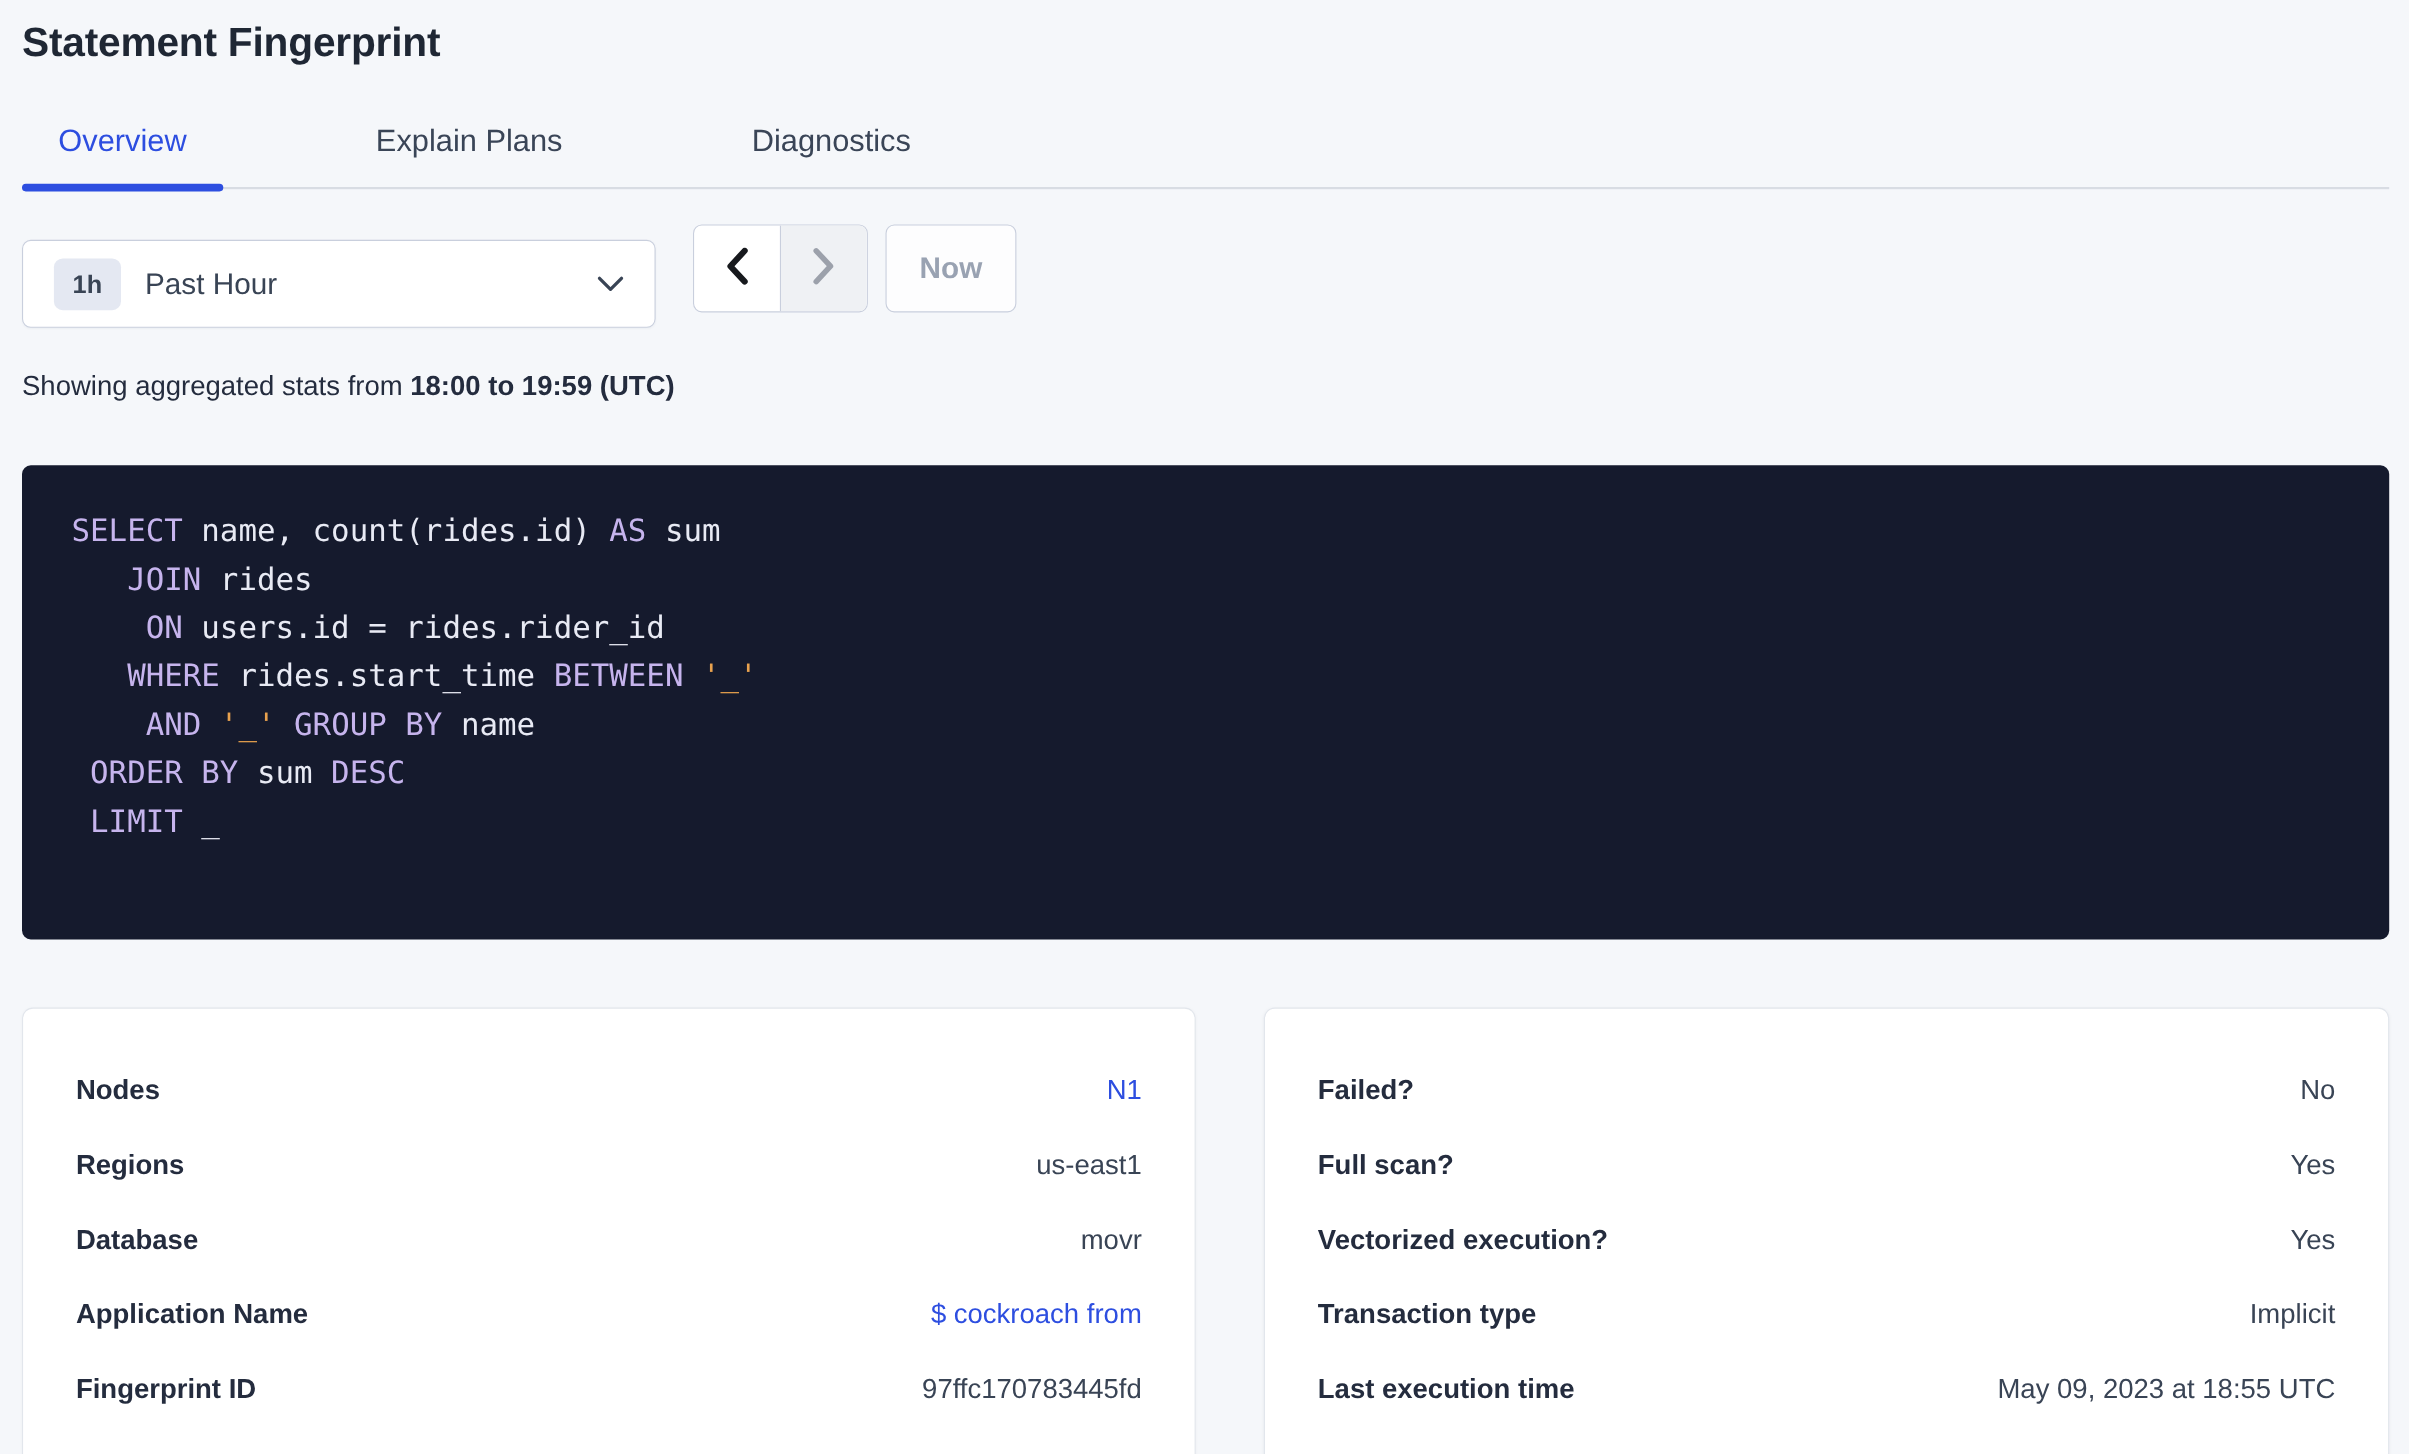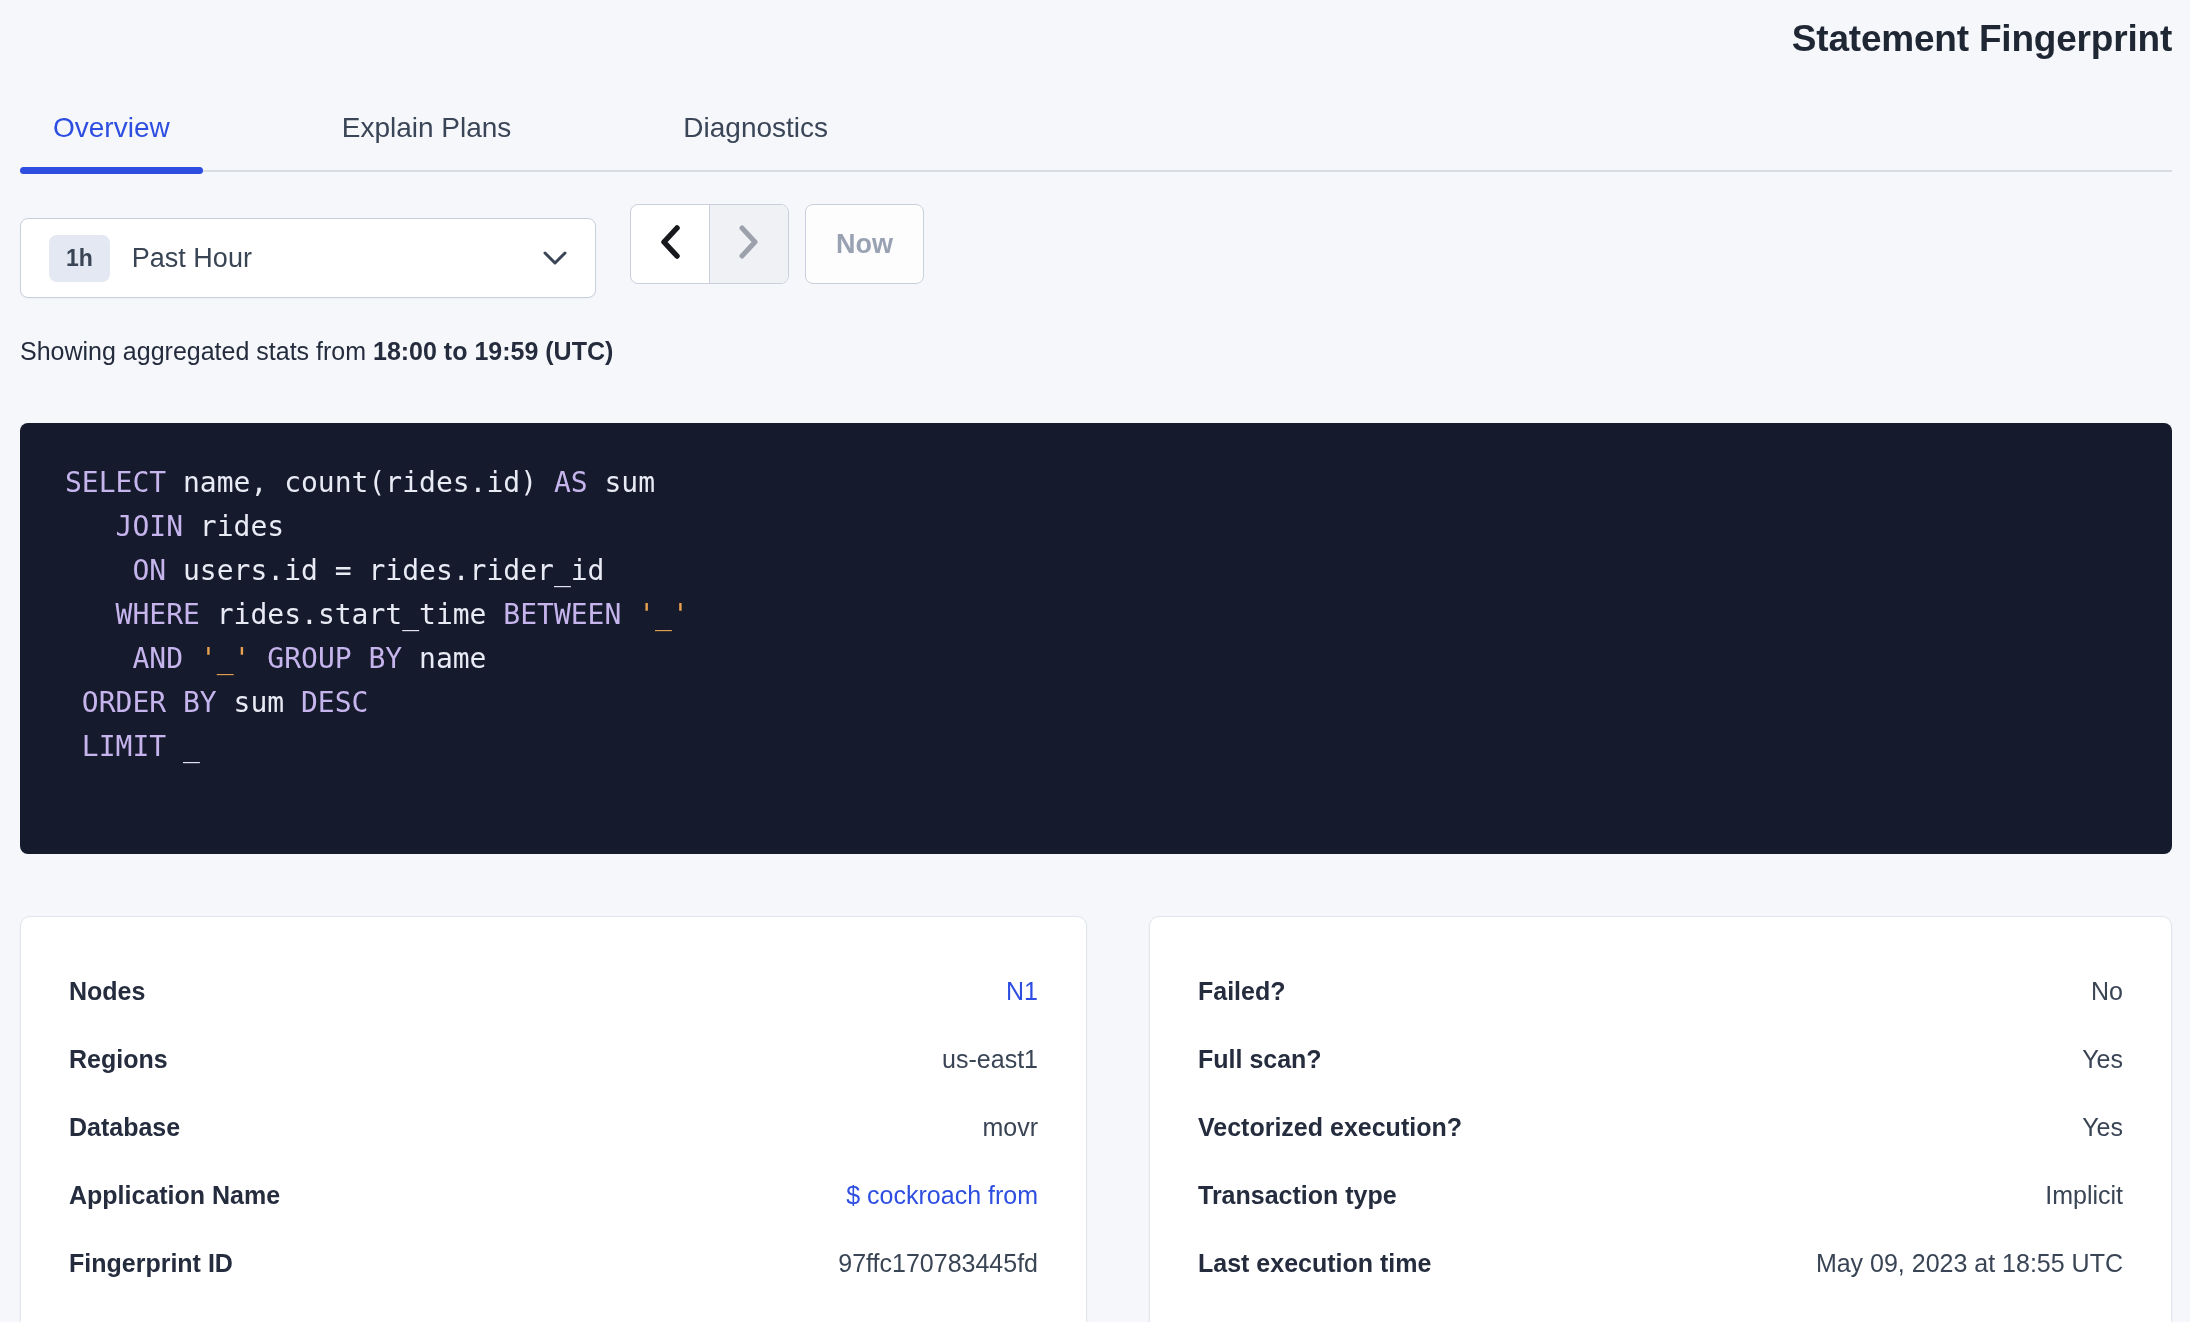--- a/index.html
+++ b/index.html
@@ -9,21 +9,21 @@
     background: var(--page-bg, #F5F7FA);
     font-family: "Liberation Sans", "DejaVu Sans", sans-serif;
     color: #394455;
     overflow: hidden;
   }
   .page { padding: 14px 18px 0 20px; }
 
   
   .page-title {
     margin: 0; font-size: 37px; font-weight: 700;
-    color: #1F2734; letter-spacing: -0.2px; line-height: 50px; text-align: right;
+    color: #1F2734; letter-spacing: -0.2px; line-height: 50px;
   }
 
   
   .tab-bar {
     display: flex; column-gap: 106px; margin-top: 46px;
     border-bottom: 2px solid #D8DCE3;
   }
   .tab {
     position: relative; font-size: 28px; line-height: 36px;
     padding: 0 33px 24px; color: #3A4557; cursor: pointer; white-space: nowrap;

